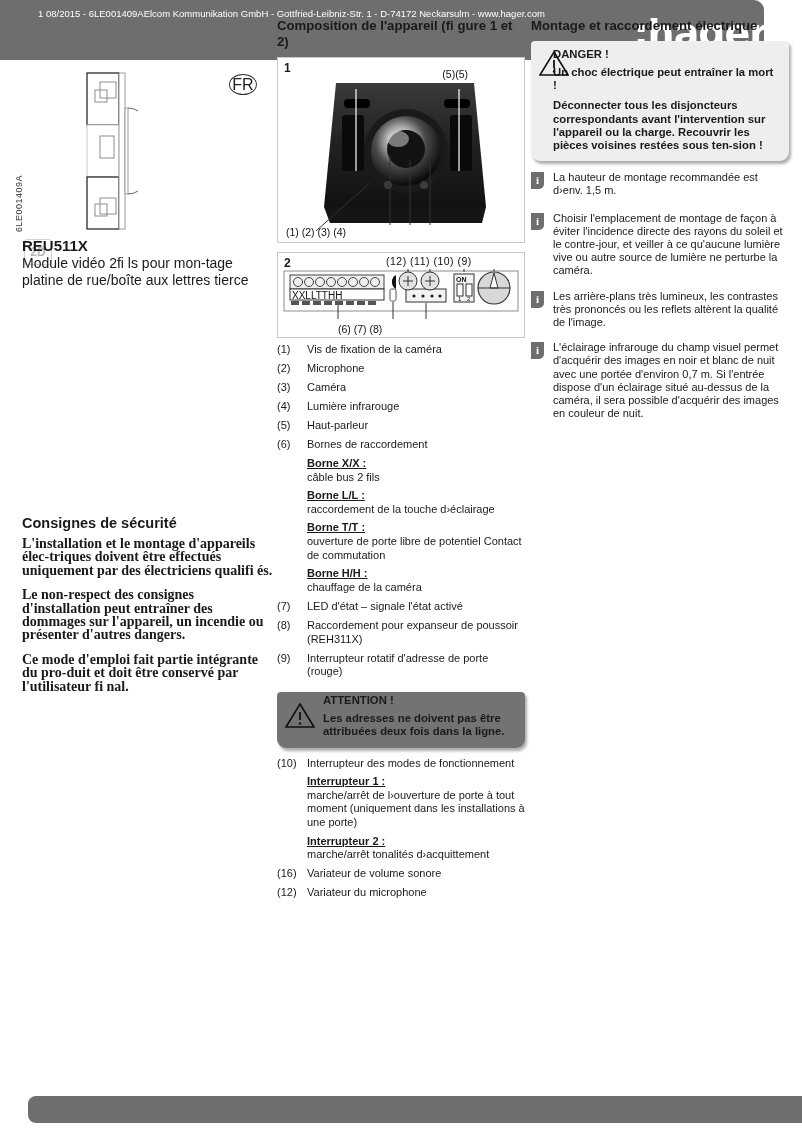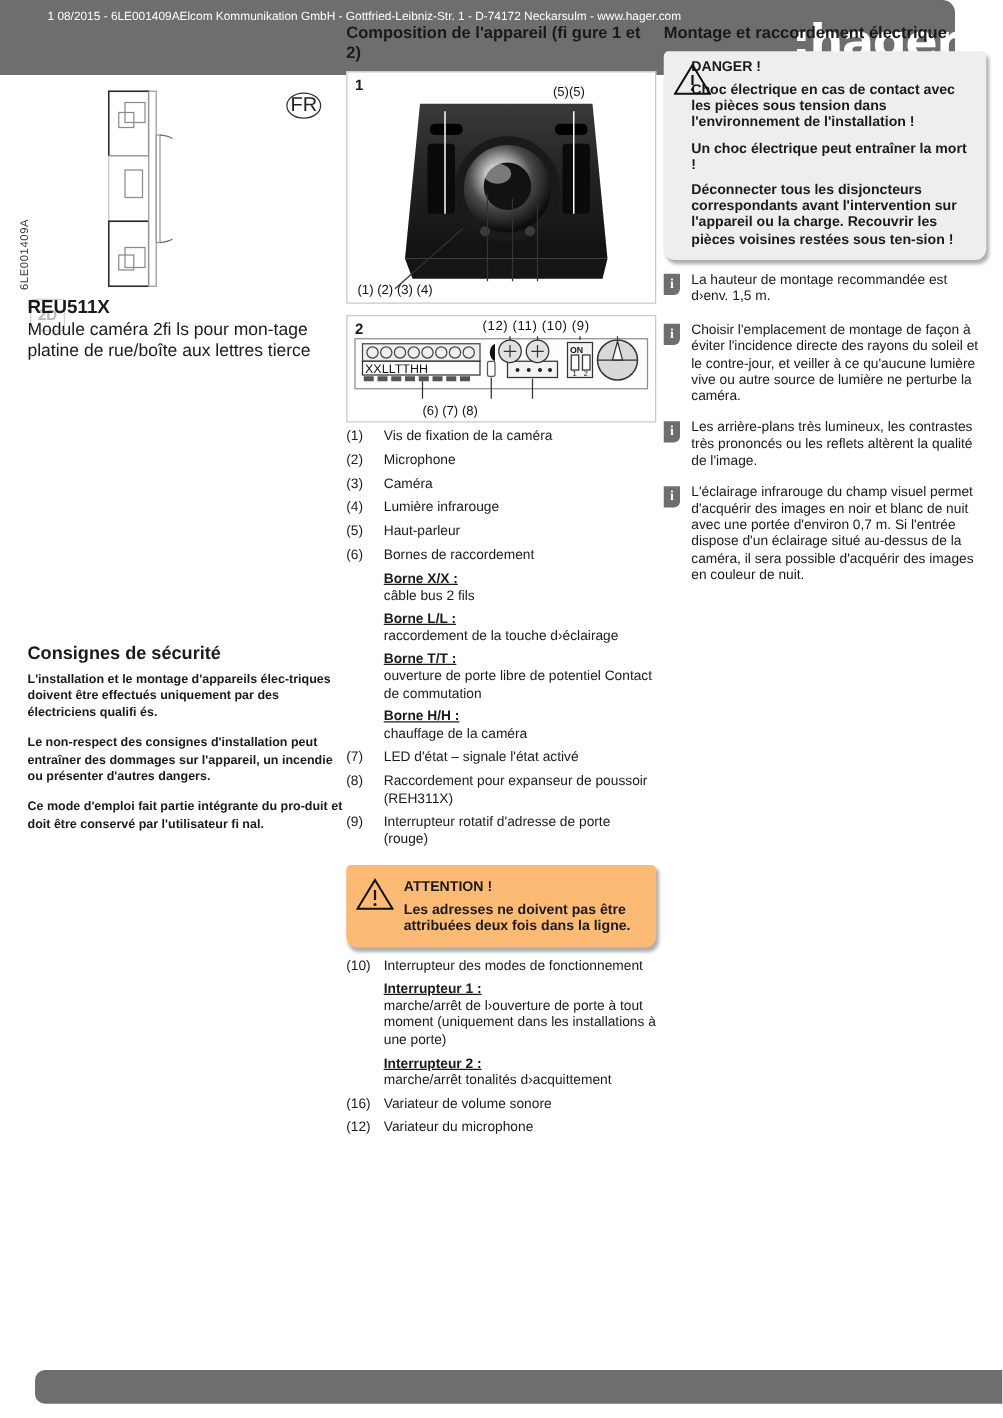--- a/index.html
+++ b/index.html
@@ -21,21 +21,21 @@
       display:flex;align-items:center;justify-content:center;color:#222;}
 
   .device-draw{position:absolute;left:86px;top:72px;width:52px;height:158px;}
 
   .prod-block{position:absolute;left:22px;top:237px;width:248px;}
   .prod-code{font-size:15px;font-weight:bold;margin:0 0 1px 0;}
   .prod-desc{font-size:14px;line-height:17px;margin:0;}
 
   .sec-title{position:absolute;left:22px;top:515px;font-size:14.5px;font-weight:bold;}
   .safety{position:absolute;left:22px;top:537px;width:252px;}
-  .safety p{font-size:10px;line-height:13.4px;font-weight:bold;margin:0 0 11px 0;}
+  .safety p{font-size:14px;line-height:13.4px;font-weight:bold;margin:0 0 11px 0;font-family:Liberation Serif, serif;}
 
   
   .mid-col{position:absolute;left:277px;top:18px;width:248px;}
   .col-head{font-size:13.2px;font-weight:bold;margin:0 0 7px 0;line-height:16px;}
 
   .figbox{border:1px solid #c9c9c9;position:relative;background:#fff;}
   .fignum{position:absolute;left:6px;top:3px;font-size:12px;font-weight:bold;z-index:5;}
 
   .fig1{height:184px;margin-bottom:9px;}
   .fig2{height:84px;margin-bottom:3px;}
@@ -60,23 +60,23 @@
   .alertbox p{font-size:11.3px;line-height:13.2px;font-weight:bold;margin:0 0 7px 0;}
   .alertbox p:last-child{margin-bottom:0;}
 
   .note{position:relative;padding-left:22px;margin-top:10px;}
   .note .ibox{position:absolute;left:0;top:1px;width:13px;height:17px;
       background:#6e6e6e;border-radius:0 0 5px 0;color:#fff;font-size:11px;
       font-weight:bold;text-align:center;line-height:16px;font-family:"Liberation Serif",serif;}
   .note p{font-size:11px;line-height:13.2px;margin:0;}
 
   
-  .attbox{background:#fdba74;border-radius:4px 4px 9px 9px;
+  .attbox{background:#737373;border-radius:4px 4px 9px 9px;
       box-shadow:2px 3px 3px rgba(0,0,0,.33);position:relative;
-      padding:12px 9px 9px 46px;margin:13px 0 9px 0;}
+      padding:2px 9px 9px 46px;margin:13px 0 9px 0;}
   .attbox .tri{position:absolute;left:8px;top:10px;width:30px;height:27px;}
   .attbox .atitle{font-size:11.3px;font-weight:bold;margin:0 0 6px 0;}
   .attbox p{font-size:11.3px;line-height:13.4px;font-weight:bold;margin:0;}
 
   
   .footer-bar{position:absolute;left:28px;bottom:11px;width:774px;height:27px;
       background:#6e6e6e;border-radius:8px 0 0 8px;}
   .footer-txt{position:absolute;left:38px;top:8px;color:#fff;font-size:9.5px;
       white-space:nowrap;text-align:right;}
 </style>
@@ -99,21 +99,21 @@
   <path d="M42 36 A28 43 0 0 1 42 122" fill="none" stroke="#6b6b6b" stroke-width="1"></path>
   <rect x="14" y="10" width="16" height="16" fill="none" stroke="#8c8c8c" stroke-width="1"></rect>
   <rect x="9" y="18" width="12" height="12" fill="none" stroke="#8c8c8c" stroke-width="1"></rect>
   <rect x="14" y="126" width="16" height="16" fill="none" stroke="#8c8c8c" stroke-width="1"></rect>
   <rect x="9" y="132" width="12" height="12" fill="none" stroke="#8c8c8c" stroke-width="1"></rect>
   <rect x="14" y="64" width="14" height="22" fill="none" stroke="#8c8c8c" stroke-width="1"></rect>
 </svg>
 
 <div class="prod-block">
   <div class="prod-code">REU511X</div>
-  <div class="prod-desc">Module caméra 2fi ls pour mon-tage platine de rue/boîte aux lettres tierce</div>
+  <div class="prod-desc">Module vidéo 2fi ls pour mon-tage platine de rue/boîte aux lettres tierce</div>
 </div>
 
 <div class="sec-title">Consignes de sécurité</div>
 <div class="safety">
   <p>L'installation et le montage d'appareils élec-triques doivent être effectués uniquement par des électriciens qualifi és.</p>
   <p>Le non-respect des consignes d'installation peut entraîner des dommages sur l'appareil, un incendie ou présenter d'autres dangers.</p>
   <p>Ce mode d'emploi fait partie intégrante du pro-duit et doit être conservé par l'utilisateur fi nal.</p>
 </div>
 
 <div class="mid-col">
@@ -278,21 +278,20 @@
 <div class="right-col">
   <div class="col-head">Montage et raccordement électrique</div>
 
   <div class="alertbox">
     <svg class="tri" viewBox="0 0 30 27">
       <path d="M15 2 L29 25 L1 25 Z" fill="none" stroke="#111" stroke-width="1.6"></path>
       <line x1="15" y1="10" x2="15" y2="18" stroke="#111" stroke-width="1.8"></line>
       <circle cx="15" cy="21.5" r="1.2" fill="#111"></circle>
     </svg>
     <div class="atitle">DANGER !</div>
-    <p>Choc électrique en cas de contact avec les pièces sous tension dans l'environnement de l'installation !</p>
     <p>Un choc électrique peut entraîner la mort !</p>
     <p>Déconnecter tous les disjoncteurs correspondants avant l'intervention sur l'appareil ou la charge. Recouvrir les pièces voisines restées sous ten-sion !</p>
   </div>
 
   <div class="note">
     <div class="ibox">i</div>
     <p>La hauteur de montage recommandée est d›env. 1,5 m.</p>
   </div>
   <div class="note" style="margin-top:14px;">
     <div class="ibox">i</div>

